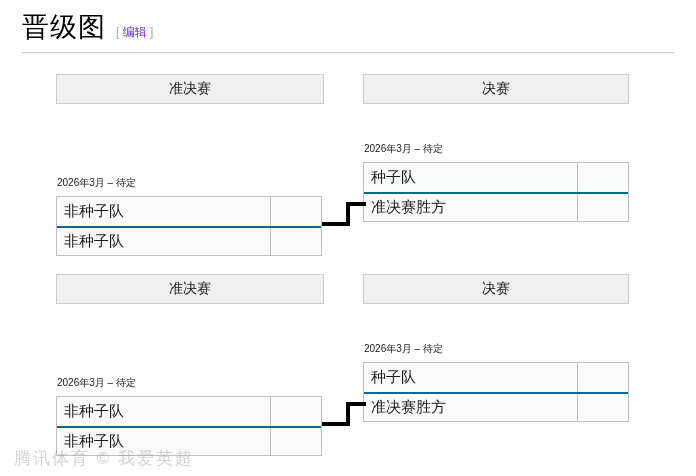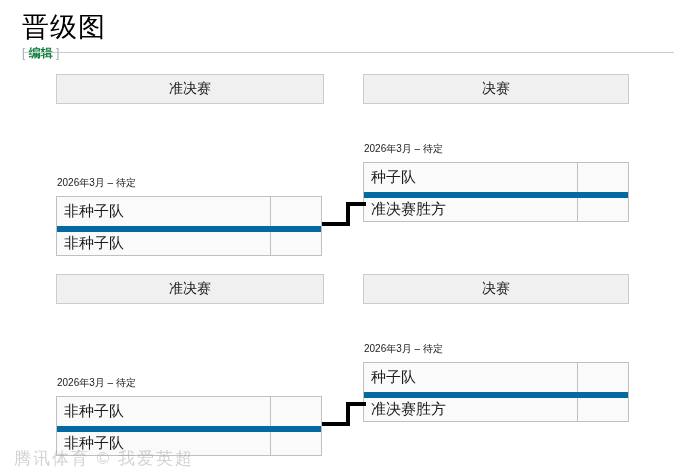--- a/index.html
+++ b/index.html
@@ -16,43 +16,41 @@
     position: relative;
   }
 
   
   #section-heading {
     position: absolute;
     left: 22px;
     top: 12px;
     display: flex;
     align-items: baseline;
-    gap: 4px;
-    flex-direction: column;
+    gap: 10px;
   }
   #section-heading .h-title {
     font-family: "Liberation Serif", "DejaVu Serif", serif;
     font-size: 27px;
     line-height: 30px;
     font-weight: normal;
     color: #000000;
     letter-spacing: 1px;
   }
   #section-heading .edit-wrap {
     font-size: 12px;
     line-height: 14px;
     color: #9a9a9a;
     white-space: nowrap;
   }
   #section-heading .edit-wrap .brk { color: #a2a9b1; }
   #section-heading .edit-wrap .edit-link {
-    color: #15803d;
+    color: #6d28d9;
     text-decoration: none;
     cursor: pointer;
-    font-weight: bold;
   }
 
   #heading-rule {
     position: absolute;
     left: 22px;
     top: 52px;
     width: 652px;
     height: 1px;
     background: #c8ccd1;
   }
@@ -92,21 +90,21 @@
     box-sizing: border-box;
     border: 1px solid #c0c0c0;
     background: #fafafa;
   }
   .match-row {
     display: flex;
     height: 29px;
     box-sizing: border-box;
   }
   .match-row + .match-row {
-    border-top: 6px solid #0369a1;
+    border-top: 2px solid #0369a1;
   }
   .team-cell {
     flex: 1 1 auto;
     box-sizing: border-box;
     border-right: 1px solid #c0c0c0;
     display: flex;
     align-items: center;
     padding-left: 7px;
     font-size: 15px;
     color: #1a1a1a;

